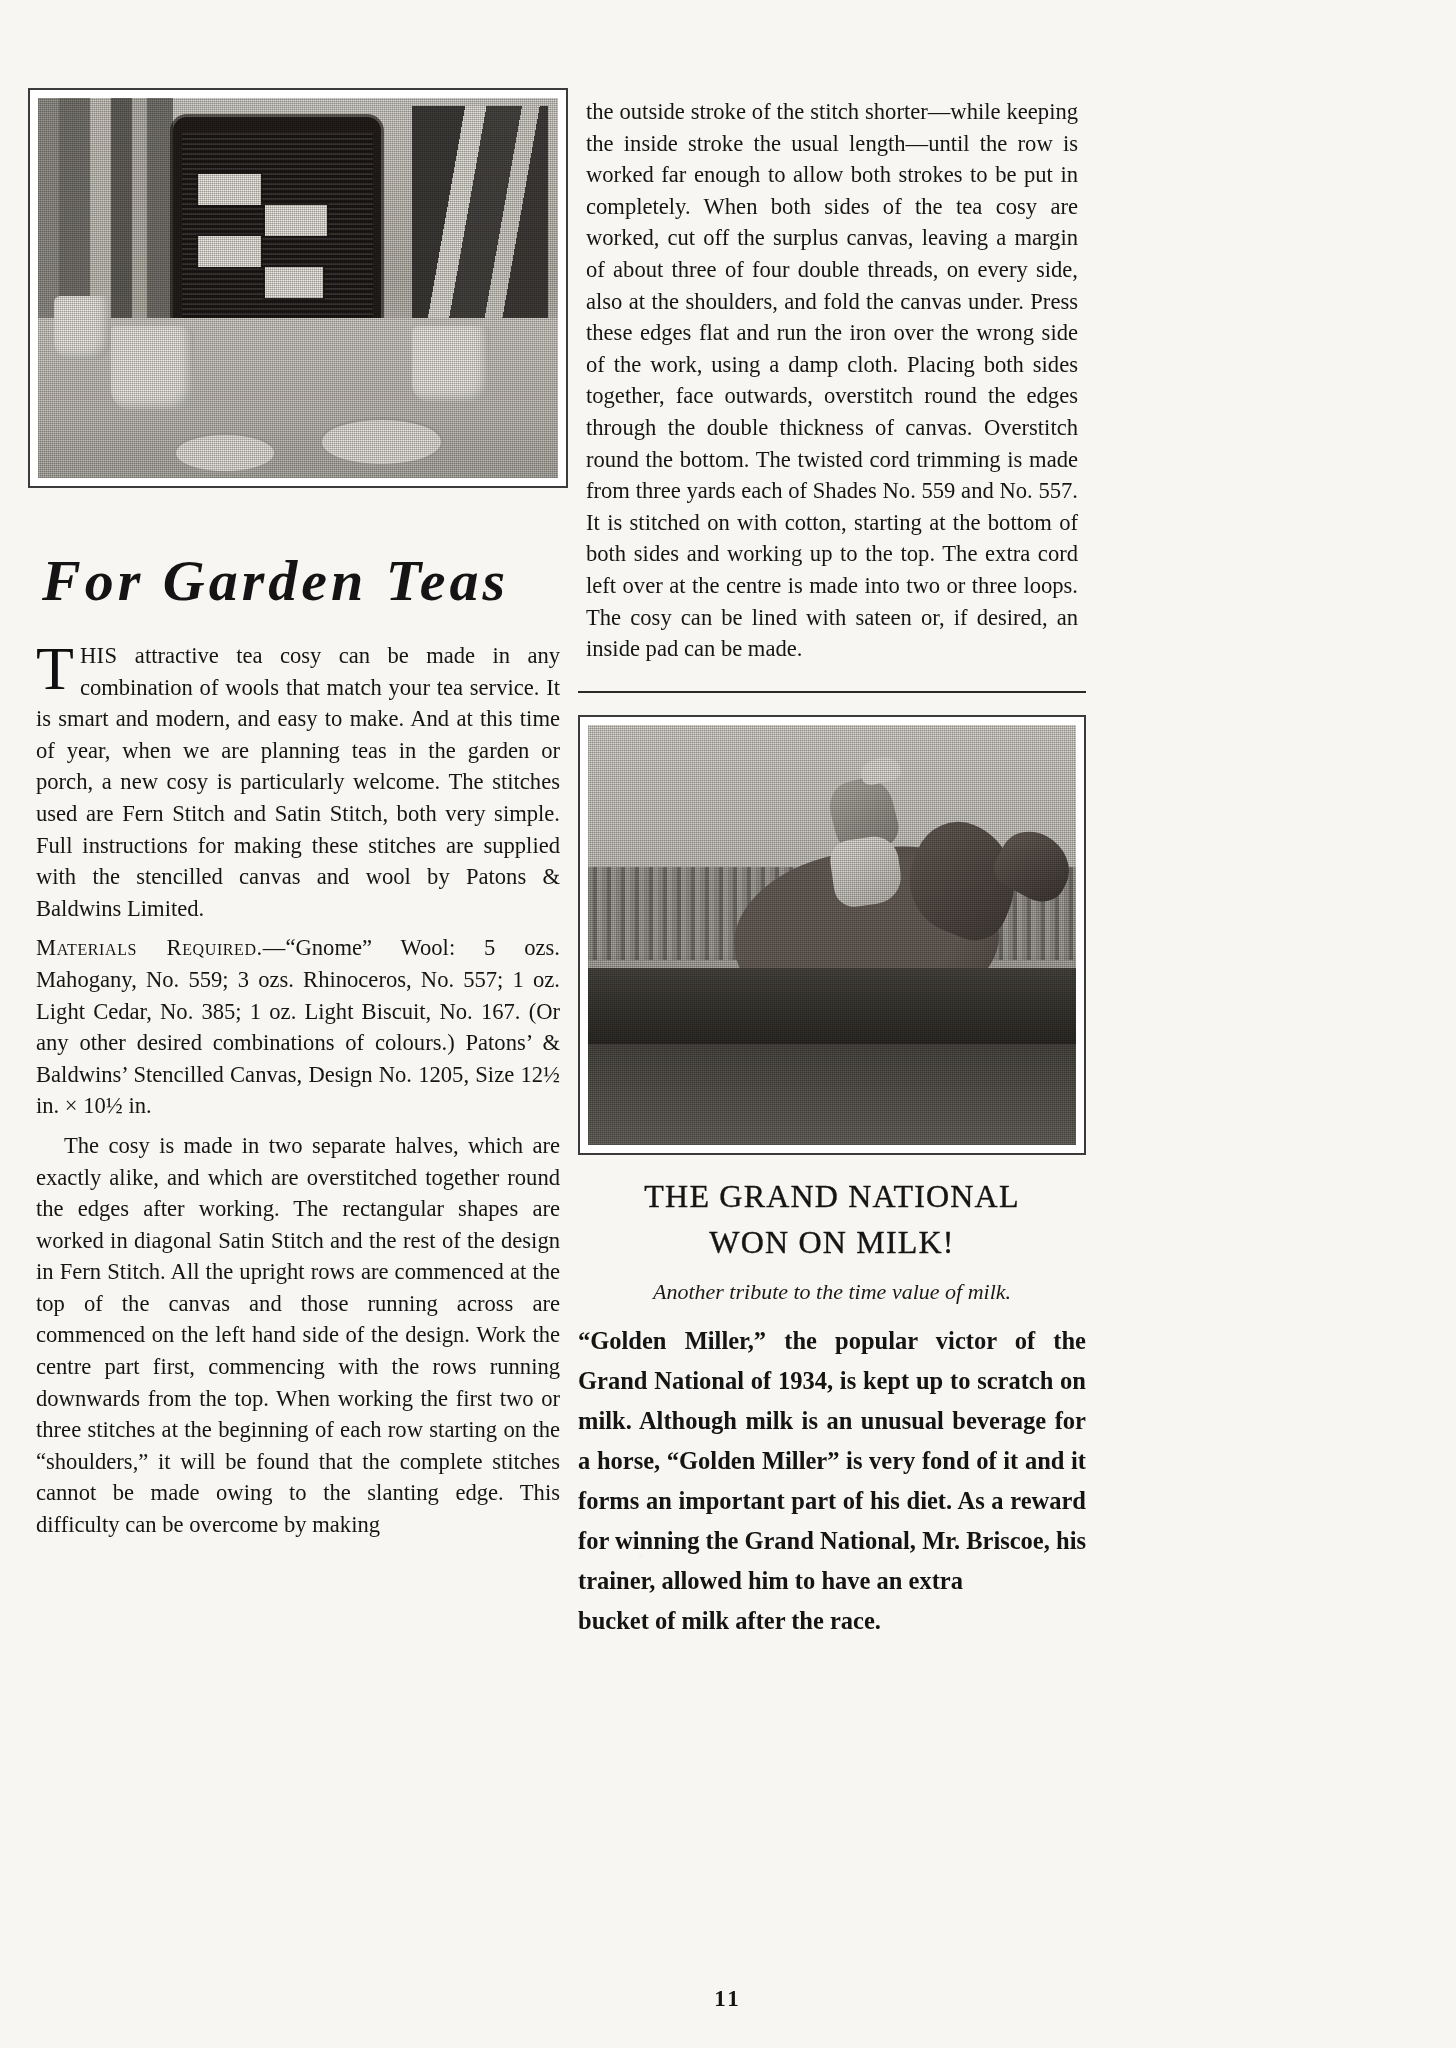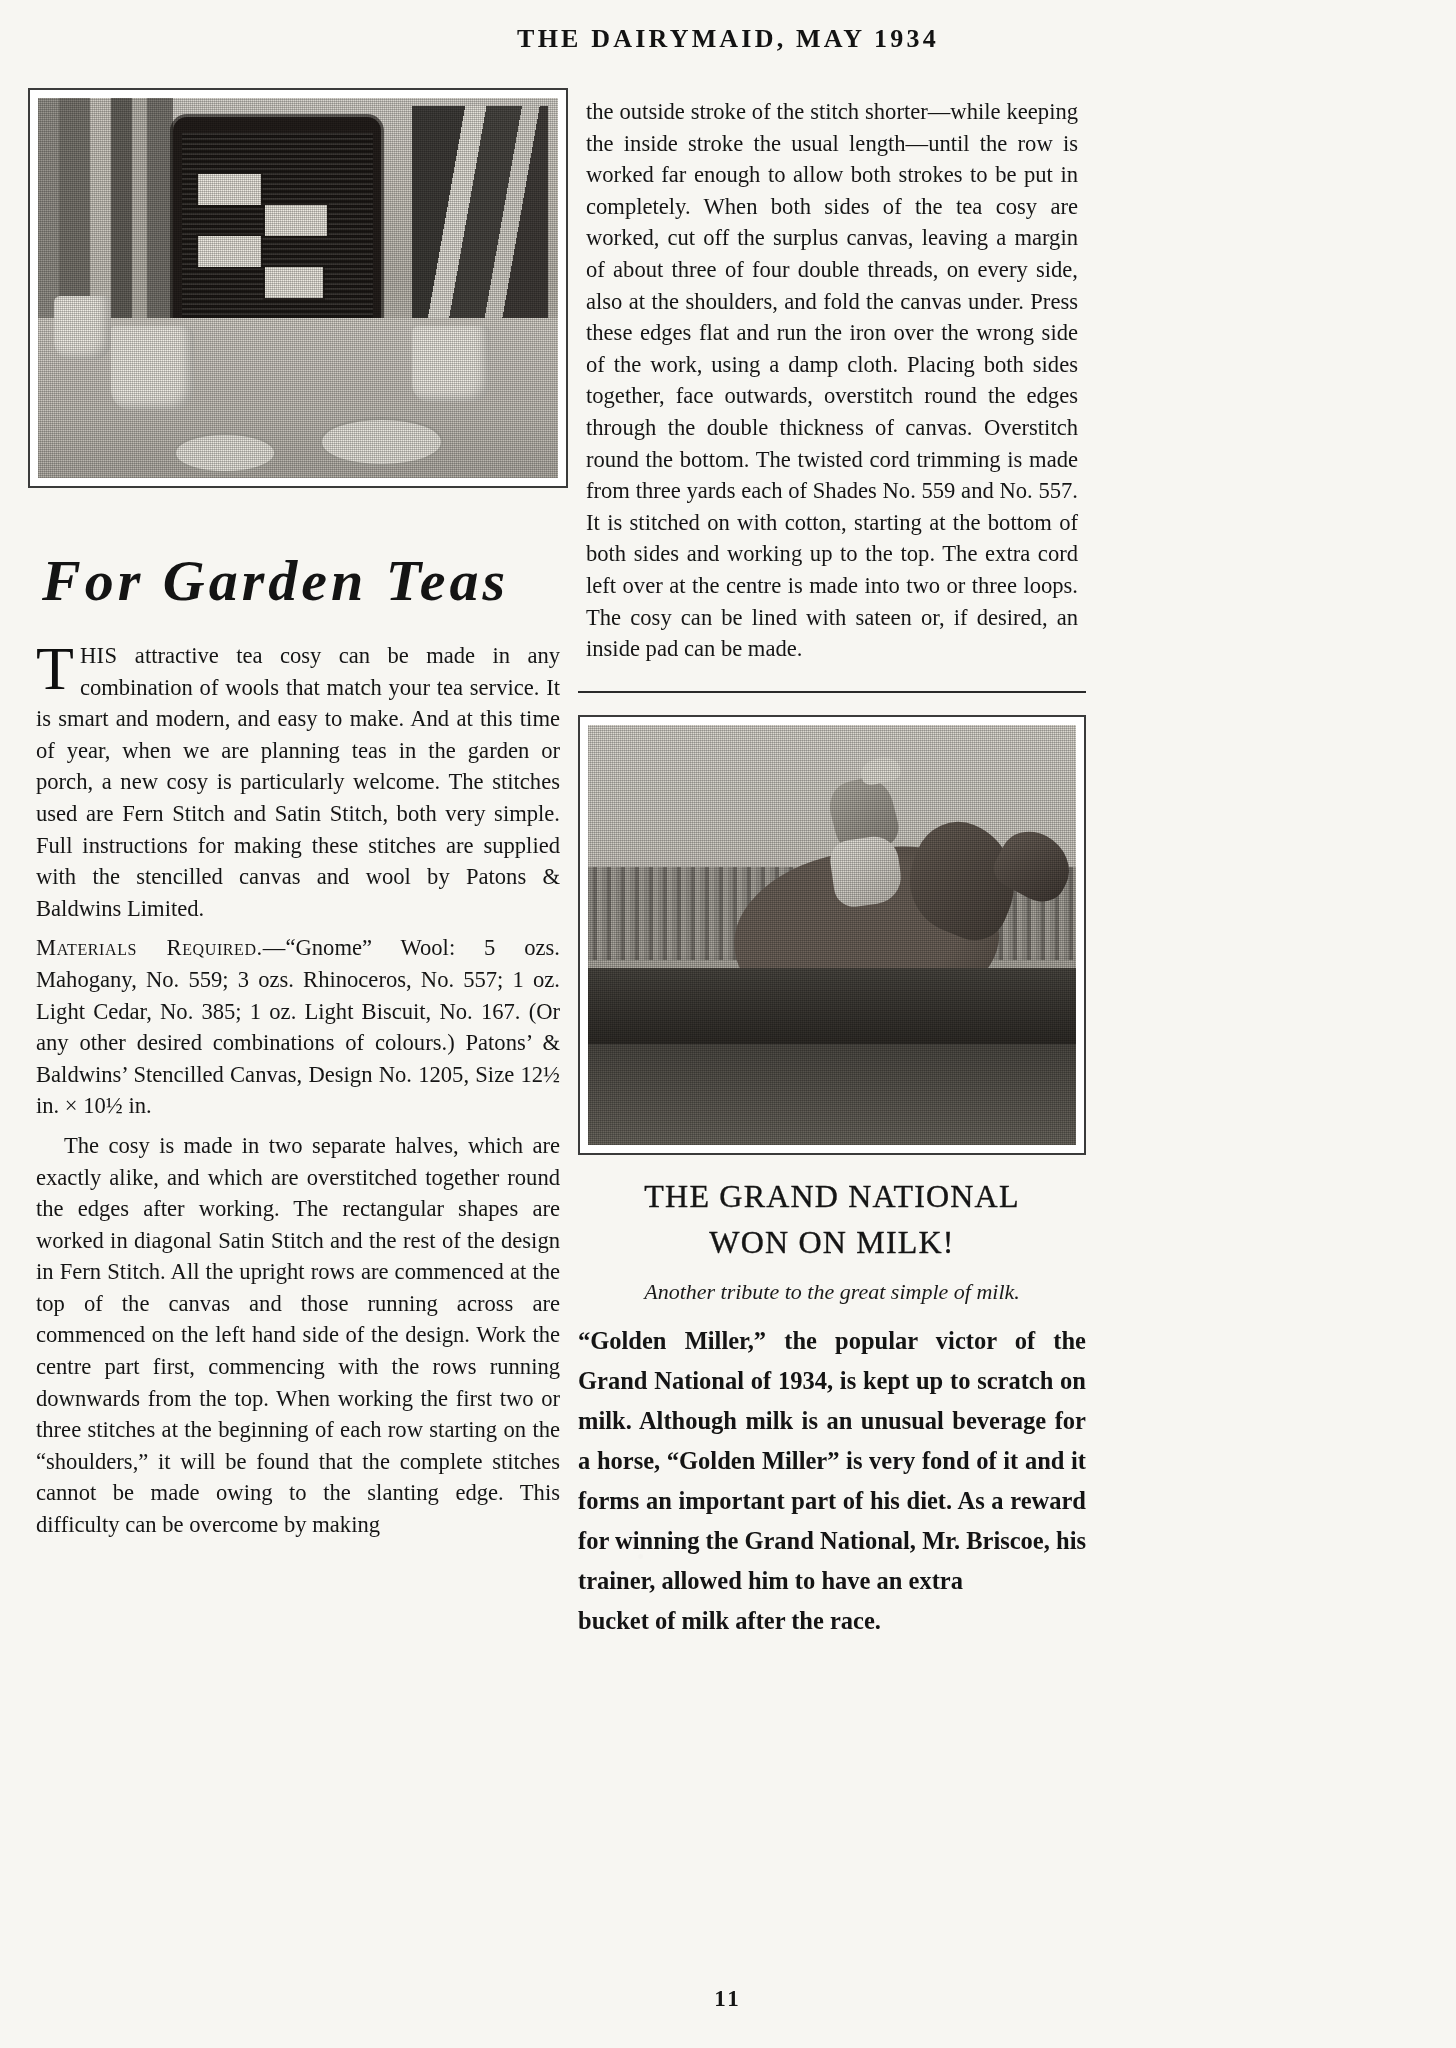--- a/index.html
+++ b/index.html
@@ -271,21 +271,20 @@
     letter-spacing: 3px;
     font-weight: 700;
     color: #151515;
   }
 </style>
 </head>
 <body>
 
 <div class="page">
 
-  <div class="running-head">THE DAIRYMAID, MAY 1934</div>
 
   <div class="col-left">
 
     <div class="photo-frame">
       <div class="photo photo-cosy halftone">
         <div class="cosy-bg-stripes"></div>
         <div class="cosy-dark-chair"></div>
         <div class="cosy-body">
           <div class="cosy-patch" style="left:12%;top:22%;width:30%;height:12%;"></div>
           <div class="cosy-patch" style="left:44%;top:34%;width:30%;height:12%;"></div>
@@ -337,21 +336,21 @@
         <div class="fence"></div>
         <div class="ground"></div>
       </div>
     </div>
 
     <div class="banner-head">
       <div>THE GRAND NATIONAL</div>
       <div>WON ON MILK!</div>
     </div>
 
-    <div class="banner-sub">Another tribute to the great simple of milk.</div>
+    <div class="banner-sub">Another tribute to the time value of milk.</div>
 
     <div class="tribute">
       <span>“Golden Miller,” the popular victor of the Grand National of 1934, is kept up to scratch on milk. Although milk is an unusual beverage for a horse, “Golden Miller” is very fond of it and it forms an important part of his diet. As a reward for winning the Grand National, Mr. Briscoe, his trainer, allowed him to have an extra</span>
       <span class="last">bucket of milk after the race.</span>
     </div>
   </div>
 
   <div class="folio">11</div>
 </div>
 

